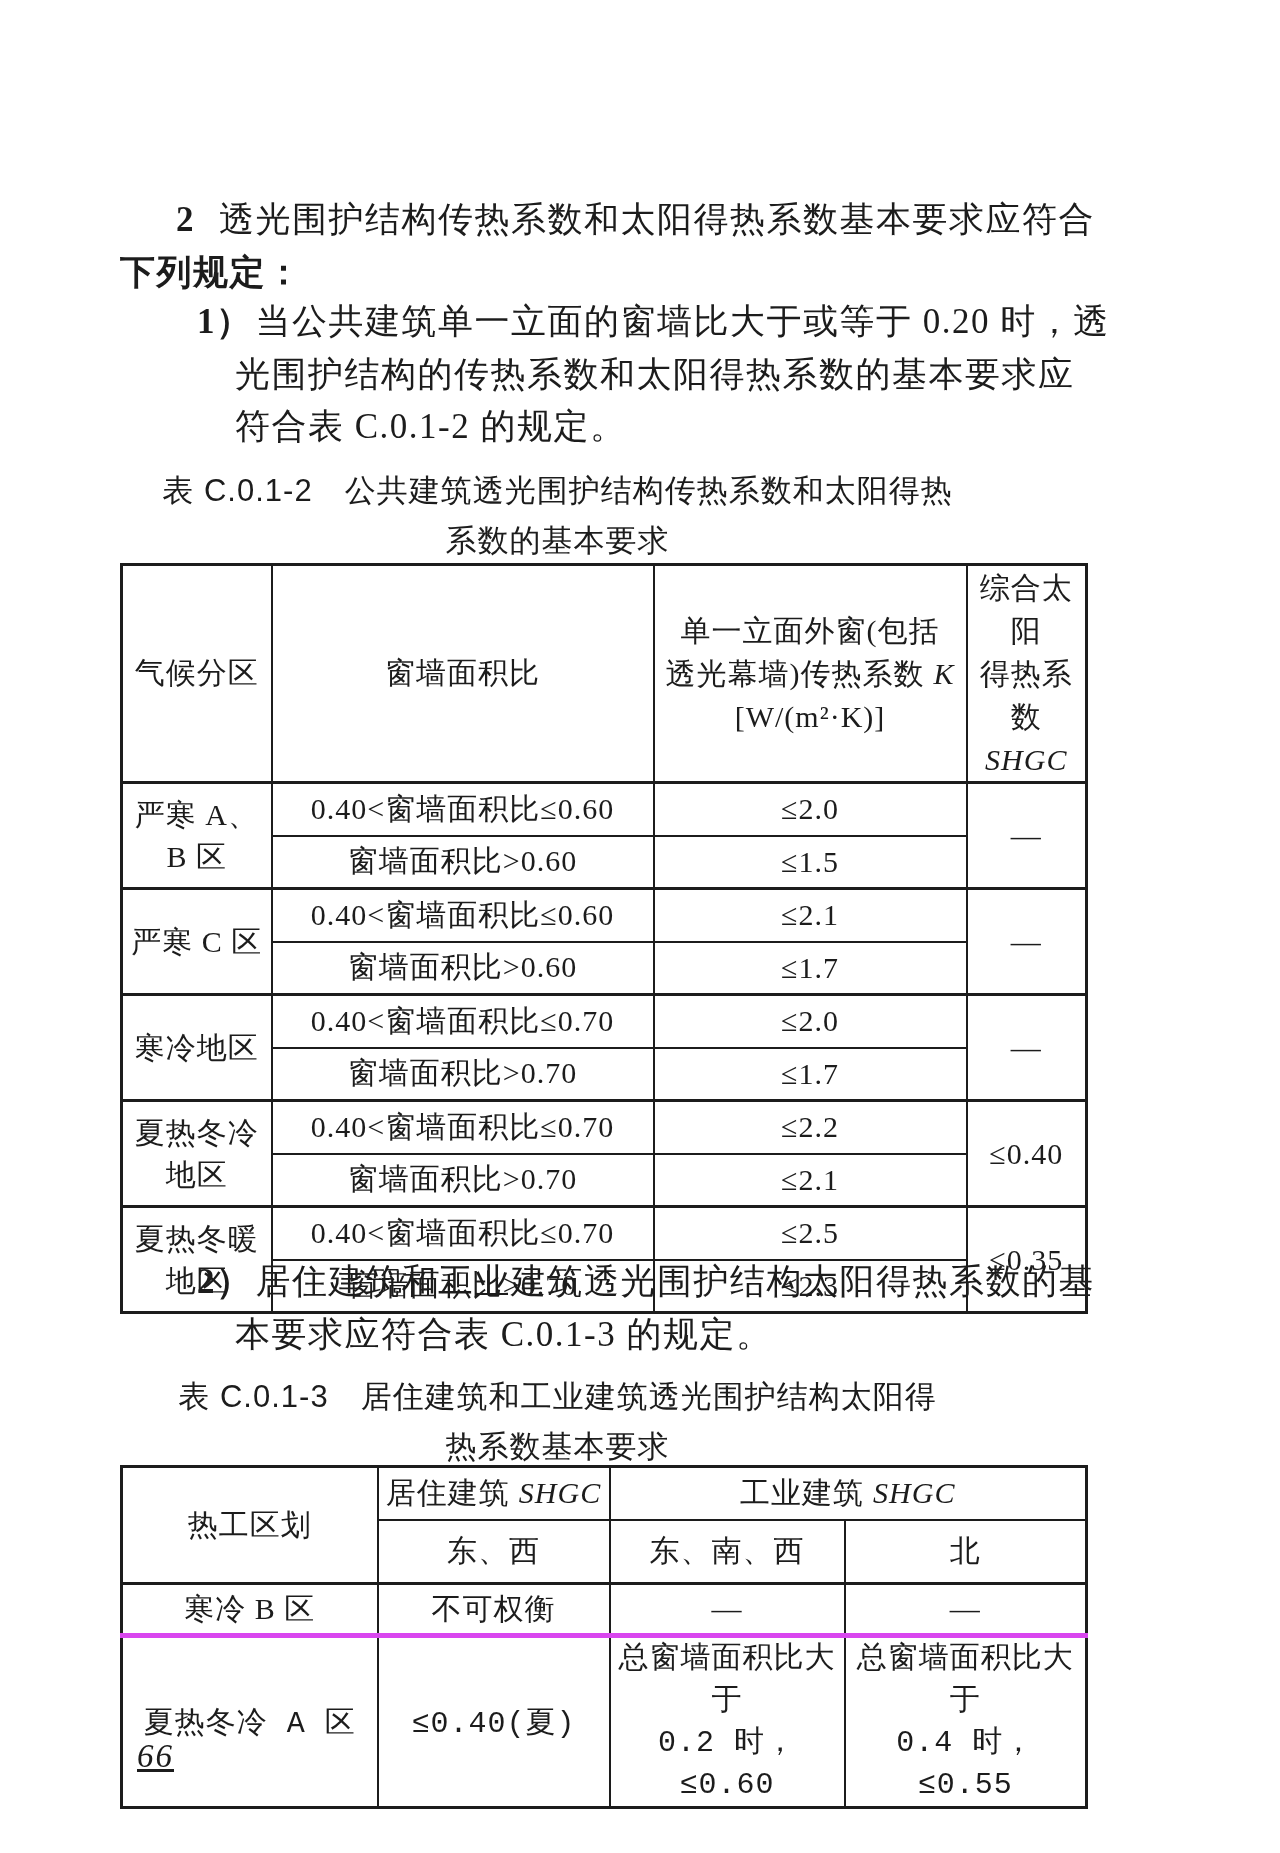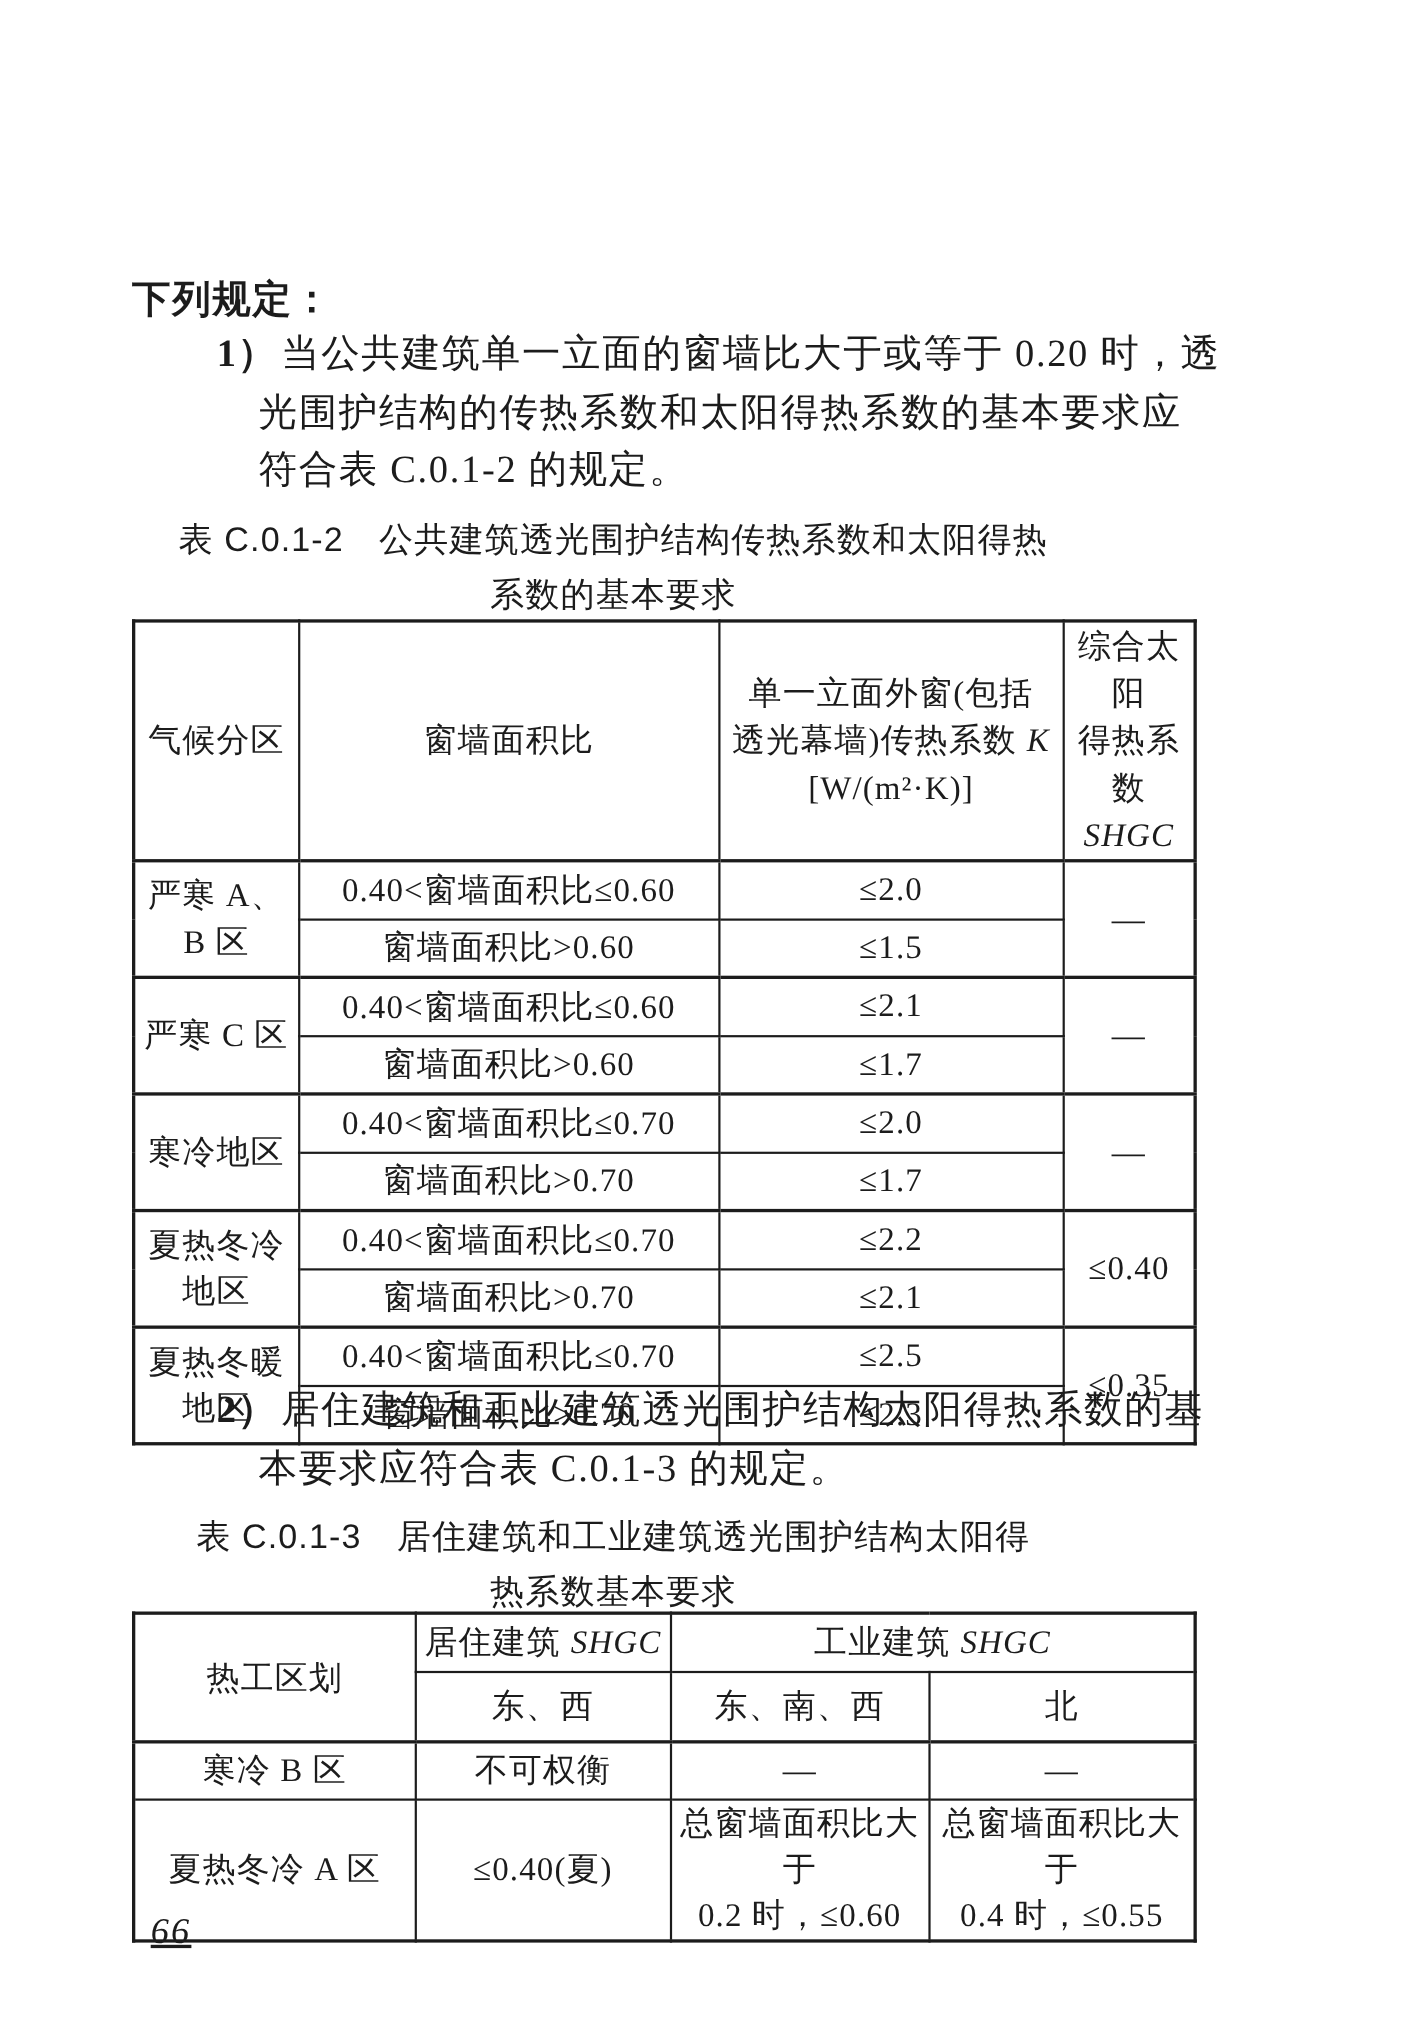--- a/index.html
+++ b/index.html
@@ -33,31 +33,34 @@
   .t1 tbody tr { height:53px; }
   .t1 tr.grp td { border-top:3px solid #1c1c1c; }
   .t1 thead tr { border-bottom:3px solid #1c1c1c; }
   .thl { line-height:43px; }
   .t2 { width:965px; }
   .t2 col.c1 { width:256px; } .t2 col.c2 { width:232px; }
   .t2 col.c3 { width:235px; } .t2 col.c4 { width:242px; }
   .t2 tr.hr1 { height:53px; } .t2 tr.hr2 { height:64px; }
   .t2 tr.r1 { height:52px; } .t2 tr.r2 { height:83px; }
   .t2 tr.r1 td { border-top:3px solid #1c1c1c; }
-  .t2 tr.r2 td { border-top:2px solid #d946ef; }
+  .t2 tr.r2 td { border-top:5px solid #d946ef;font-family:Liberation Mono, monospace; }
   .pre { white-space:pre-line; line-height:42px; }
   .it { font-style:italic; }
   .kgap { margin-left:9px; }
   .pageno { font-style:italic; font-size:33px; letter-spacing:2px;text-decoration:underline; }
 </style>
 </head>
 <body>
 
 <div class="page">
 
+  <div class="abs bodyline" style="left:176px; top:200px;">
+    <span class="num">2</span><span style="margin-left:24px;">透光围护结构传热系数和太阳得热系数基本要求应符合</span>
+  </div>
   <div class="abs bodyline" style="left:120px; top:253px;font-weight:bold;">下列规定：</div>
 
   <div class="abs bodyline" style="left:197px; top:302px;">
     <span class="itemno">1）</span><span style="margin-left:3px;">当公共建筑单一立面的窗墙比大于或等于 0.20 时，透</span>
   </div>
   <div class="abs bodyline" style="left:235px; top:355px;">光围护结构的传热系数和太阳得热系数的基本要求应</div>
   <div class="abs bodyline" style="left:235px; top:407px;">符合表 C.0.1-2 的规定。</div>
 
   <div class="abs caption" style="top:466px;">
     <div class="cap-line">表 C.0.1-2　公共建筑透光围护结构传热系数和太阳得热</div>

